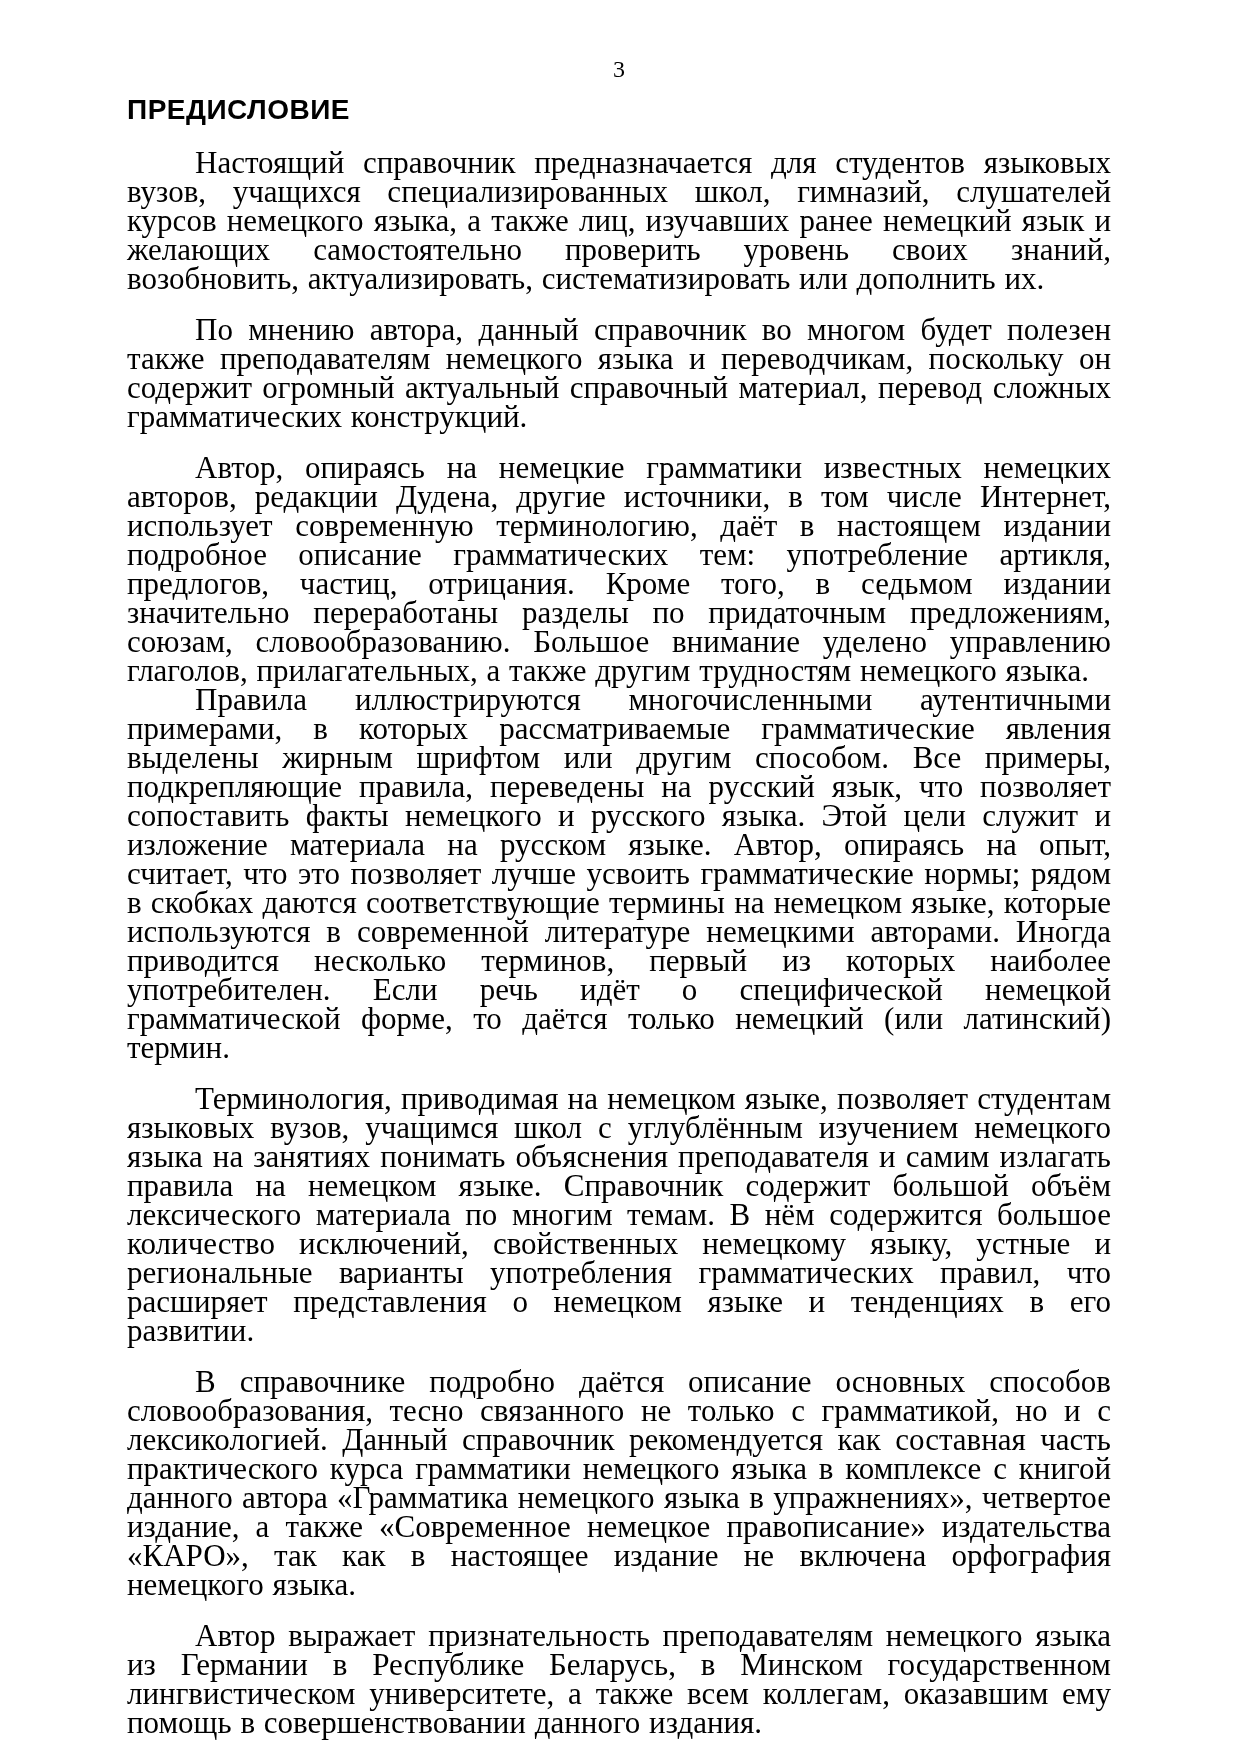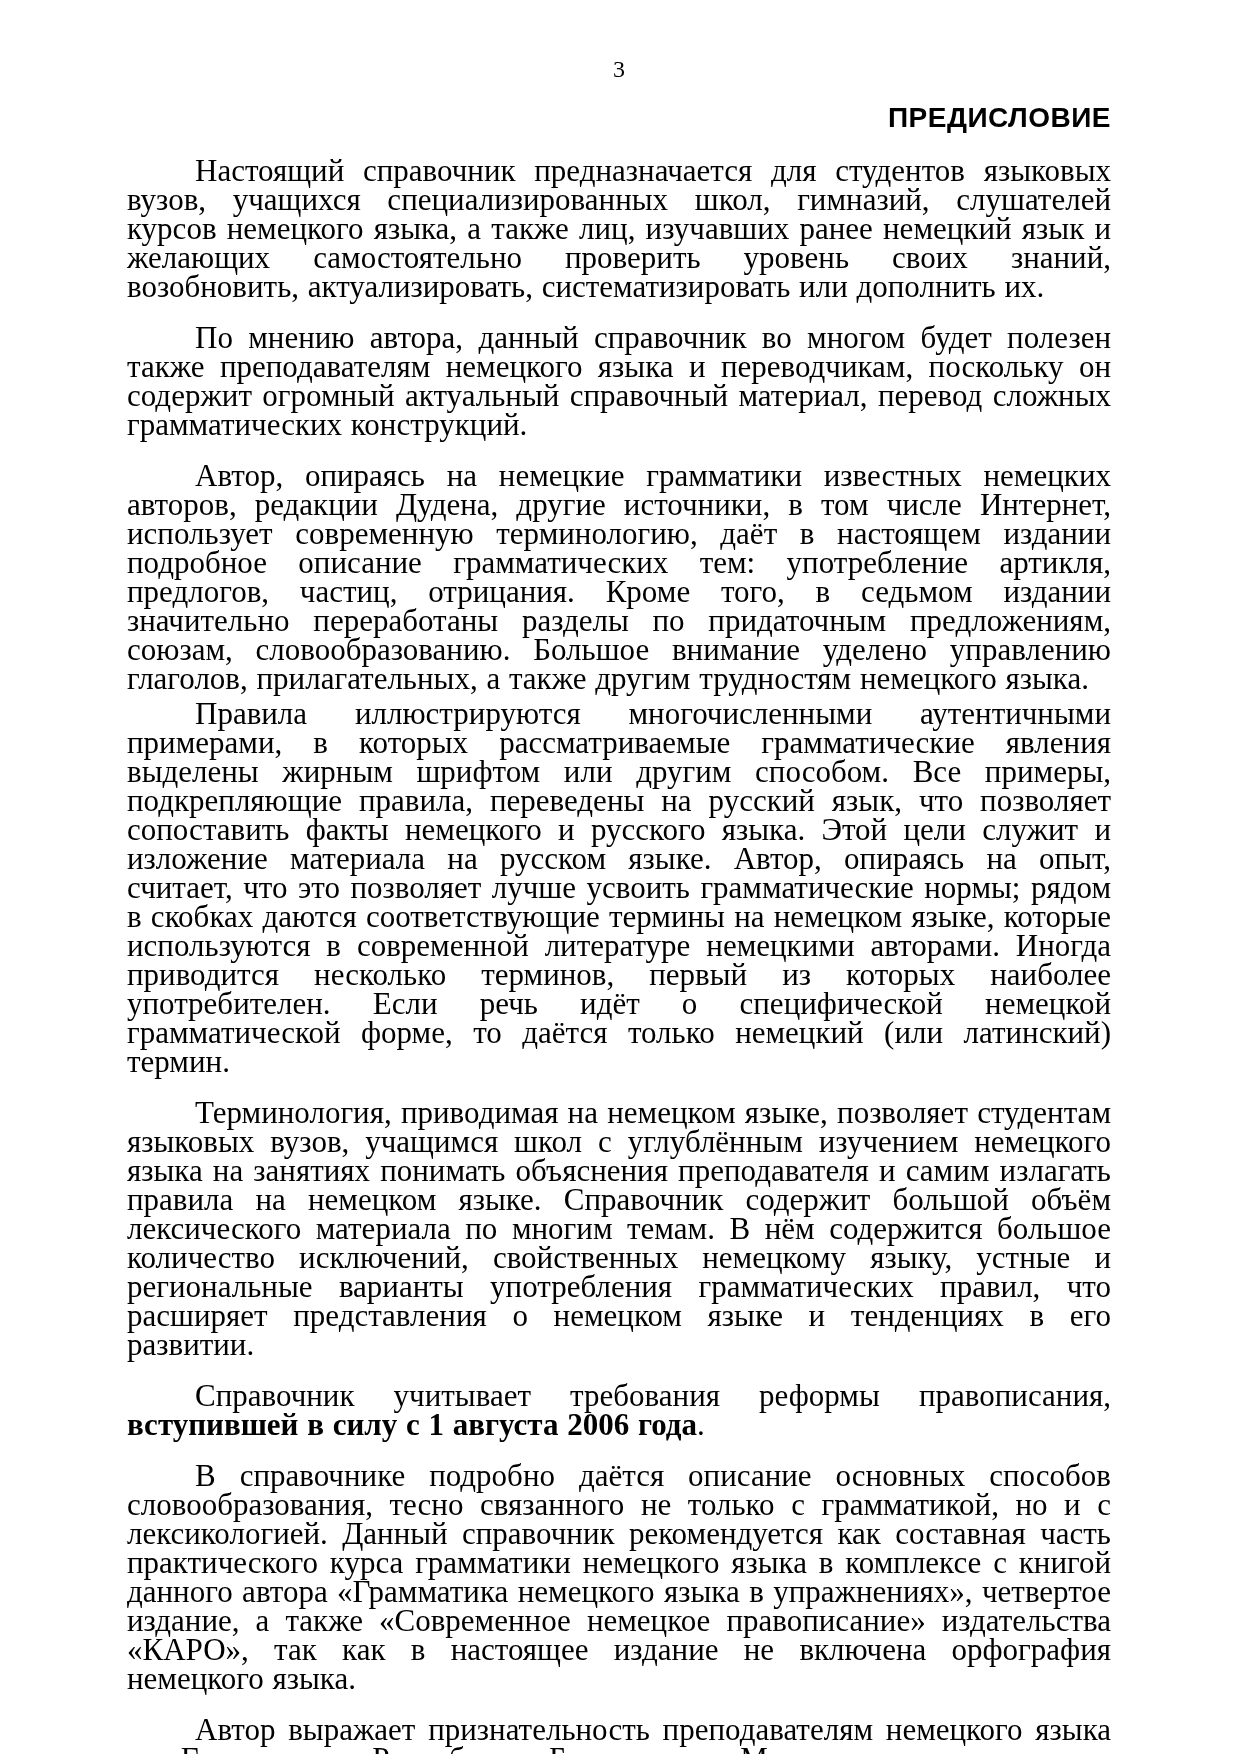--- a/index.html
+++ b/index.html
@@ -19,41 +19,41 @@
     font-family: "Liberation Serif", serif;
     overflow: hidden;
   }
   .page-number {
     text-align: center;
     font-size: 24px;
     line-height: 26px;
     font-family: "Liberation Serif", serif;
   }
   .doc-title {
-    margin: 20px 0 0 0;
-    text-align: right;
+    margin: 12px 0 0 0;
+    text-align: left;
     font-family: "Liberation Sans", sans-serif;
     font-weight: bold;
     font-size: 28px;
     line-height: 32px;
     letter-spacing: 0.5px;
   }
   .content {
     margin-top: 0;
   }
   .content p {
     margin: 22px 0 0 0;
     font-size: 31px;
     line-height: 29px;
     text-align: justify;
     text-indent: 68px;
     word-spacing: 1px;
   }
   .content p.no-gap {
-    margin-top: 6px;
+    margin-top: 0;
   }
   .content b {
     font-weight: bold;
   }
 </style>
 </head>
 <body>
 
 <div class="page">
 
@@ -67,21 +67,20 @@
 
     <p>По мнению автора, данный справочник во многом будет полезен также преподавателям немецкого языка и переводчикам, поскольку он содержит огромный актуальный справочный материал, перевод сложных грамматических конструкций.</p>
 
     <p>Автор, опираясь на немецкие грамматики известных немецких авторов, редакции Дудена, другие источники, в том числе Интернет, использует современную терминологию, даёт в настоящем издании подробное описание грамматических тем: употребление артикля, предлогов, частиц, отрицания. Кроме того, в седьмом издании значительно переработаны разделы по придаточным предложениям, союзам, словообразованию. Большое внимание уделено управлению глаголов, прилагательных, а также другим трудностям немецкого языка.</p>
 
 
     <p class="no-gap">Правила иллюстрируются многочисленными аутентичными примерами, в которых рассматриваемые грамматические явления выделены жирным шрифтом или другим способом. Все примеры, подкрепляющие правила, переведены на русский язык, что позволяет сопоставить факты немецкого и русского языка. Этой цели служит и изложение материала на русском языке. Автор, опираясь на опыт, считает, что это позволяет лучше усвоить грамматические нормы; рядом в скобках даются соответствующие термины на немецком языке, которые используются в современной литературе немецкими авторами. Иногда приводится несколько терминов, первый из которых наиболее употребителен. Если речь идёт о специфической немецкой грамматической форме, то даётся только немецкий (или латинский) термин.</p>
 
     <p>Терминология, приводимая на немецком языке, позволяет студентам языковых вузов, учащимся школ с углублённым изучением немецкого языка на занятиях понимать объяснения преподавателя и самим излагать правила на немецком языке. Справочник содержит большой объём лексического материала по многим темам. В нём содержится большое количество исключений, свойственных немецкому языку, устные и региональные варианты употребления грамматических правил, что расширяет представления о немецком языке и тенденциях в его развитии.</p>
 
-    <p><span>Справочник учитывает требования реформы правописания, </span><b>вступившей в силу с 1 августа 2006 года</b><span>.</span></p>
 
     <p>В справочнике подробно даётся описание основных способов словообразования, тесно связанного не только с грамматикой, но и с лексикологией. Данный справочник рекомендуется как составная часть практического курса грамматики немецкого языка в комплексе с книгой данного автора «Грамматика немецкого языка в упражнениях», четвертое издание, а также «Современное немецкое правописание» издательства «КАРО», так как в настоящее издание не включена орфография немецкого языка.</p>
 
     <p>Автор выражает признательность преподавателям немецкого языка из Германии в Республике Беларусь, в Минском государственном лингвистическом университете, а также всем коллегам, оказавшим ему помощь в совершенствовании данного издания.</p>
 
     <p><span>Автор будет рад Вашим замечаниям, направленным по адресу: </span><span>ati82@mail.ru</span></p>
 
   </div>
 </div>
 

